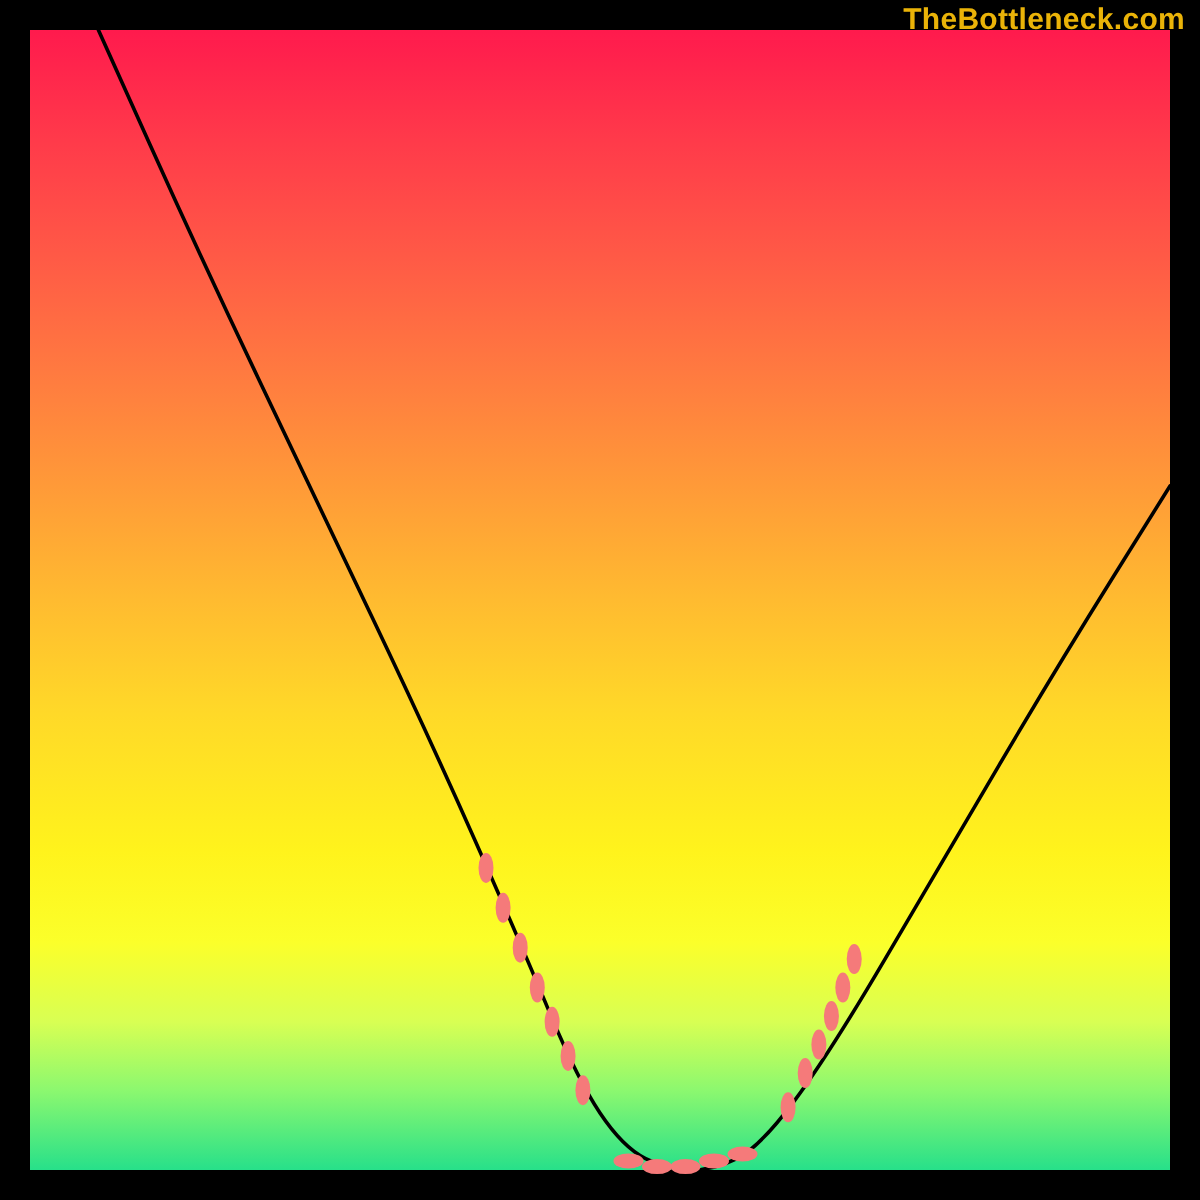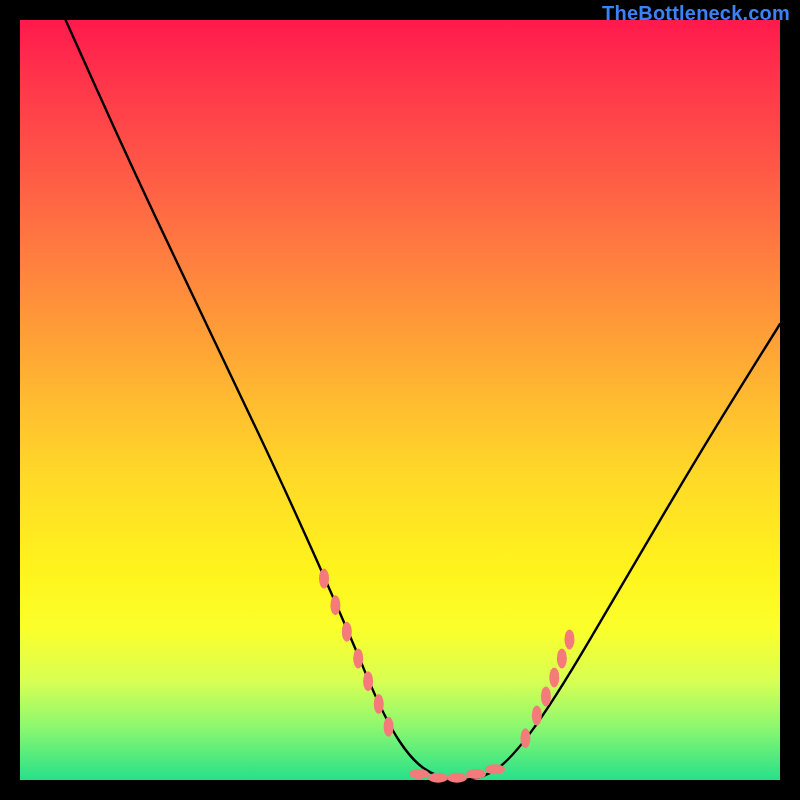--- a/index.html
+++ b/index.html
@@ -38,21 +38,21 @@
       #8cf86f 93%,
       #27e08a 100%);
   }
   .watermark {
     position: absolute;
     top: 2px;
     right: 10px;
     font-family: Arial, Helvetica, sans-serif;
     font-size: 20px;
     font-weight: 600;
-    color: #3b82f6;
+    color: #eab308;
     letter-spacing: 0.2px;
   }
   svg.curve {
     position: absolute;
     left: 20px;
     top: 20px;
     width: 760px;
     height: 760px;
     overflow: visible;
   }

